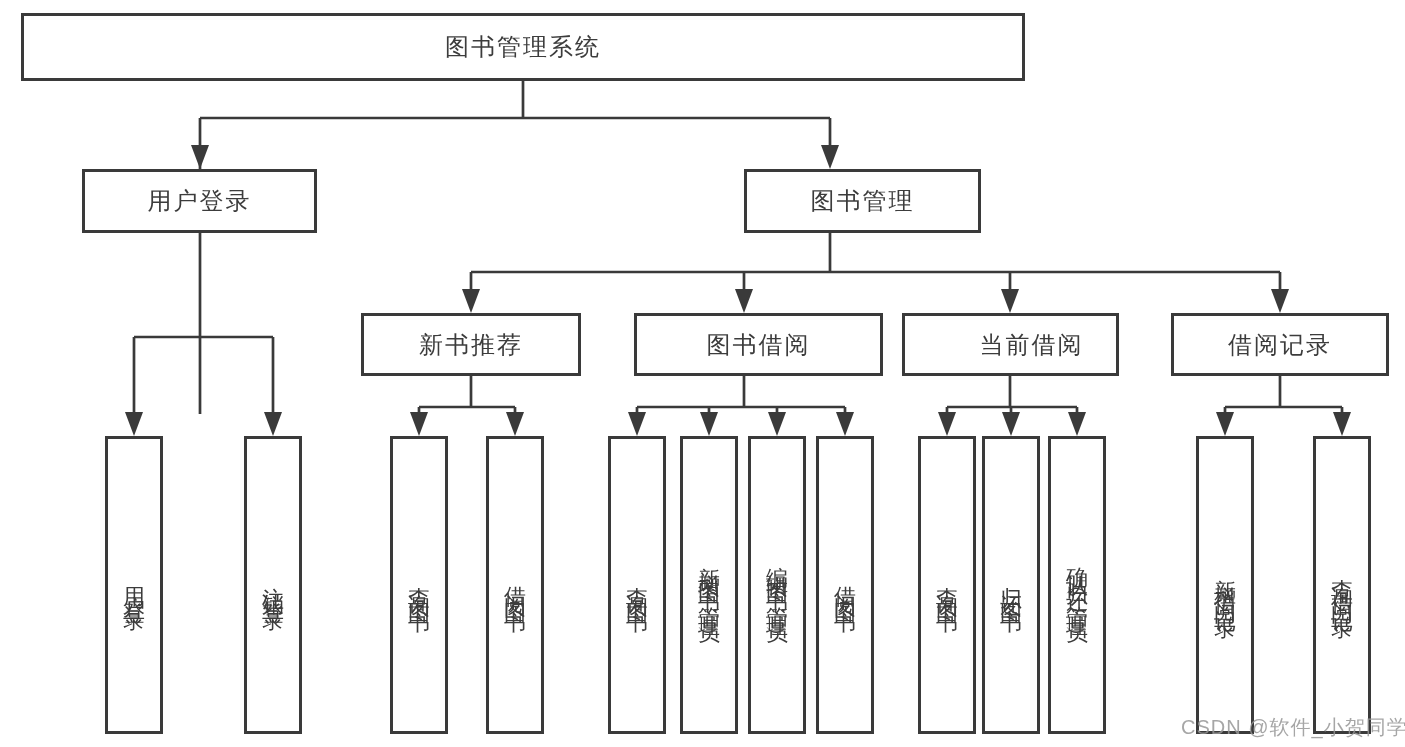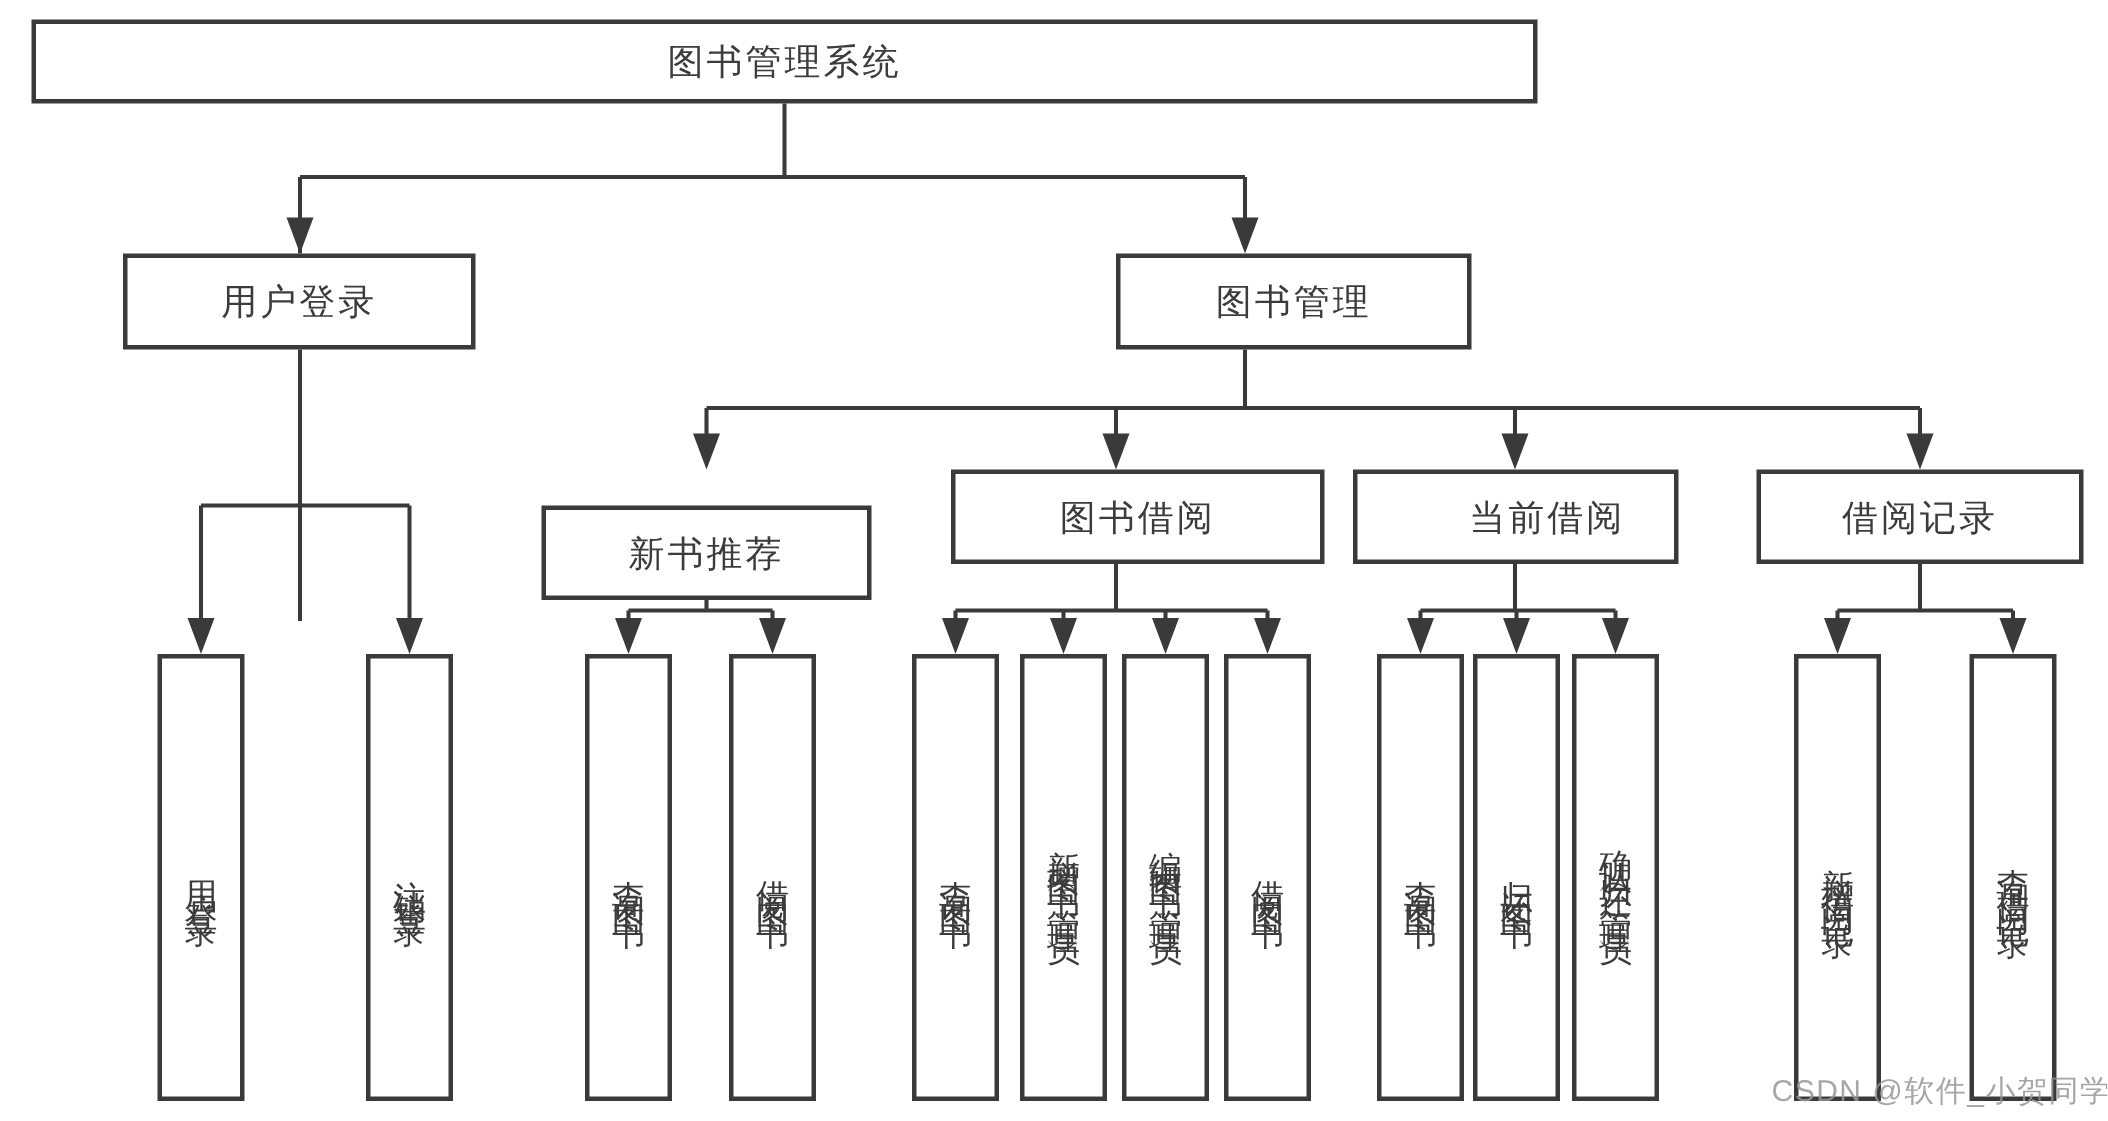--- a/index.html
+++ b/index.html
@@ -85,26 +85,26 @@
       <polygon points="768,412 786,412 777,436"></polygon>
       <polygon points="836,412 854,412 845,436"></polygon>
       <polygon points="938,412 956,412 947,436"></polygon>
       <polygon points="1002,412 1020,412 1011,436"></polygon>
       <polygon points="1068,412 1086,412 1077,436"></polygon>
       <polygon points="1216,412 1234,412 1225,436"></polygon>
       <polygon points="1333,412 1351,412 1342,436"></polygon>
     </g>
   </svg>
 
-  <div class="box hlabel" style="left:21px; top:13px; width:1004px; height:56px;">图书管理系统</div>
+  <div class="box hlabel" style="left:21px; top:13px; width:1004px; height:68px;">图书管理系统</div>
 
   <div class="box hlabel" style="left:82px; top:169px; width:235px; height:64px;">用户登录</div>
   <div class="box hlabel" style="left:712px; top:169px; width:237px; height:64px;margin-left:32px;">图书管理</div>
 
-  <div class="box hlabel" style="left:361px; top:313px; width:220px; height:63px;margin-top:24px;">新书推荐</div>
+  <div class="box hlabel" style="left:361px; top:313px; width:220px; height:63px;">新书推荐</div>
   <div class="box hlabel" style="left:634px; top:313px; width:249px; height:63px;">图书借阅</div>
   <div class="box hlabel" style="left:902px; top:313px; width:217px; height:63px;padding-left:42px;">当前借阅</div>
   <div class="box hlabel" style="left:1171px; top:313px; width:218px; height:63px;">借阅记录</div>
 
   <div class="box leaf" style="left:105px; top:436px; width:58px; height:298px;">用户登录</div>
   <div class="box leaf" style="left:244px; top:436px; width:58px; height:298px;">注销登录</div>
 
   <div class="box leaf" style="left:390px; top:436px; width:58px; height:298px;">查询图书</div>
   <div class="box leaf" style="left:486px; top:436px; width:58px; height:298px;">借阅图书</div>
 

